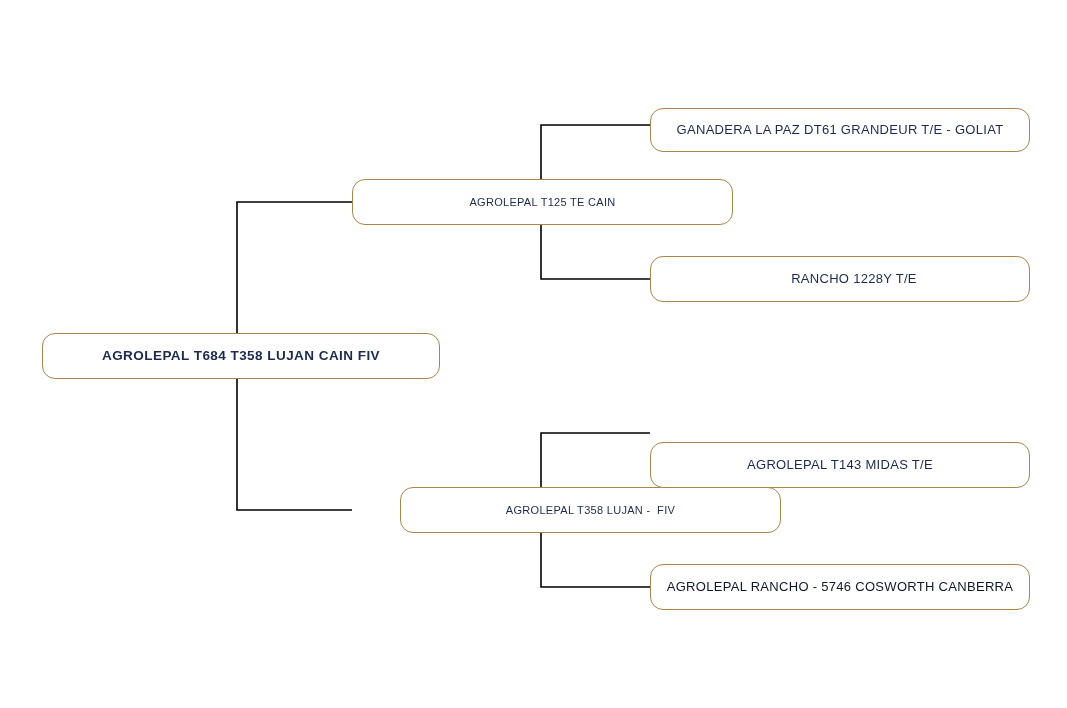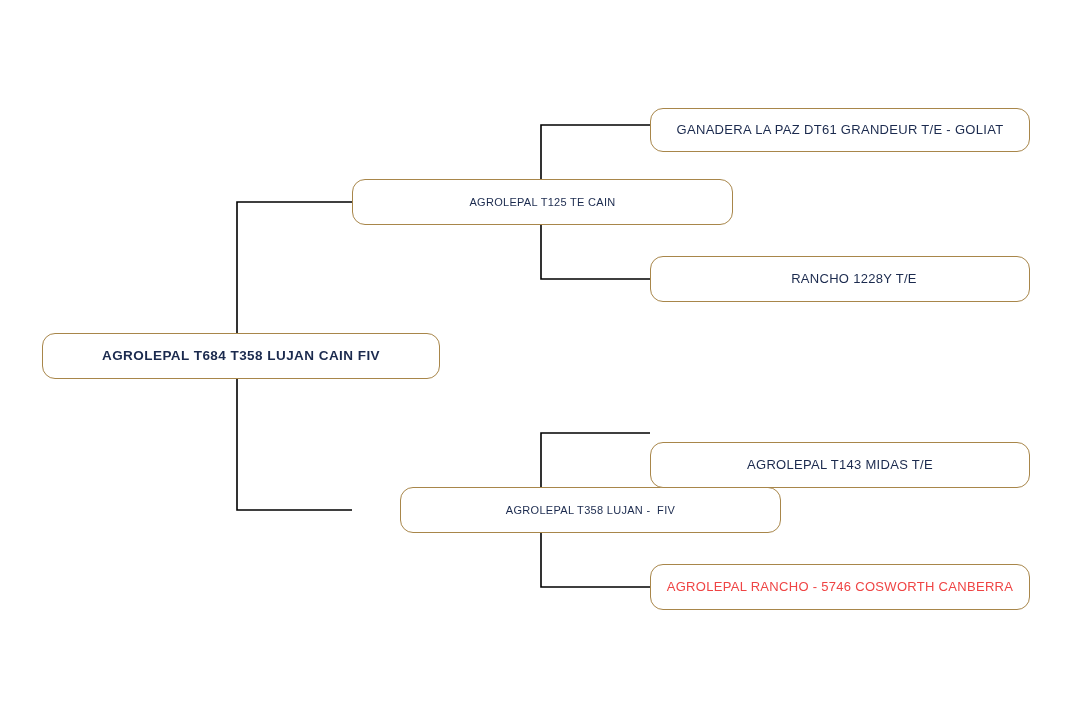--- a/index.html
+++ b/index.html
@@ -81,15 +81,15 @@
   <div class="node gen1" id="node-sire" style="left: 352px; top: 179px; width: 381px; height: 46px; border-color: rgb(168, 134, 74); background: rgb(255, 255, 255); color: rgb(27, 42, 78);">AGROLEPAL T125 TE CAIN</div>
 
   <div class="node gen1" id="node-dam" style="left: 352px; top: 487px; width: 381px; height: 46px; border-color: rgb(168, 134, 74); background: rgb(255, 255, 255); color: rgb(27, 42, 78); margin-left: 48px;">AGROLEPAL T358 LUJAN -  FIV</div>
 
   <div class="node gen2" id="node-sire-sire" style="left: 650px; top: 108px; width: 380px; height: 44px; border-color: rgb(168, 134, 74); background: rgb(255, 255, 255); color: rgb(27, 42, 78);">GANADERA LA PAZ DT61 GRANDEUR T/E - GOLIAT</div>
 
   <div class="node gen2" id="node-sire-dam" style="left: 650px; top: 256px; width: 380px; height: 46px; border-color: rgb(168, 134, 74); background: rgb(255, 255, 255); color: rgb(27, 42, 78); padding-left: 28px;">RANCHO 1228Y T/E</div>
 
   <div class="node gen2" id="node-dam-sire" style="left: 650px; top: 410px; width: 380px; height: 46px; border-color: rgb(168, 134, 74); background: rgb(255, 255, 255); color: rgb(27, 42, 78); margin-top: 32px;">AGROLEPAL T143 MIDAS T/E</div>
 
-  <div class="node gen2" id="node-dam-dam" style="left: 650px; top: 564px; width: 380px; height: 46px; border-color: rgb(168, 134, 74); background: rgb(255, 255, 255); color: #ef4444;">AGROLEPAL RANCHO - 5746 COSWORTH CANBERRA</div>
+  <div class="node gen2" id="node-dam-dam" style="left: 650px; top: 564px; width: 380px; height: 46px; border-color: rgb(168, 134, 74); background: rgb(255, 255, 255); color: #0f172a;">AGROLEPAL RANCHO - 5746 COSWORTH CANBERRA</div>
 
 </div>
 
 </body></html>

